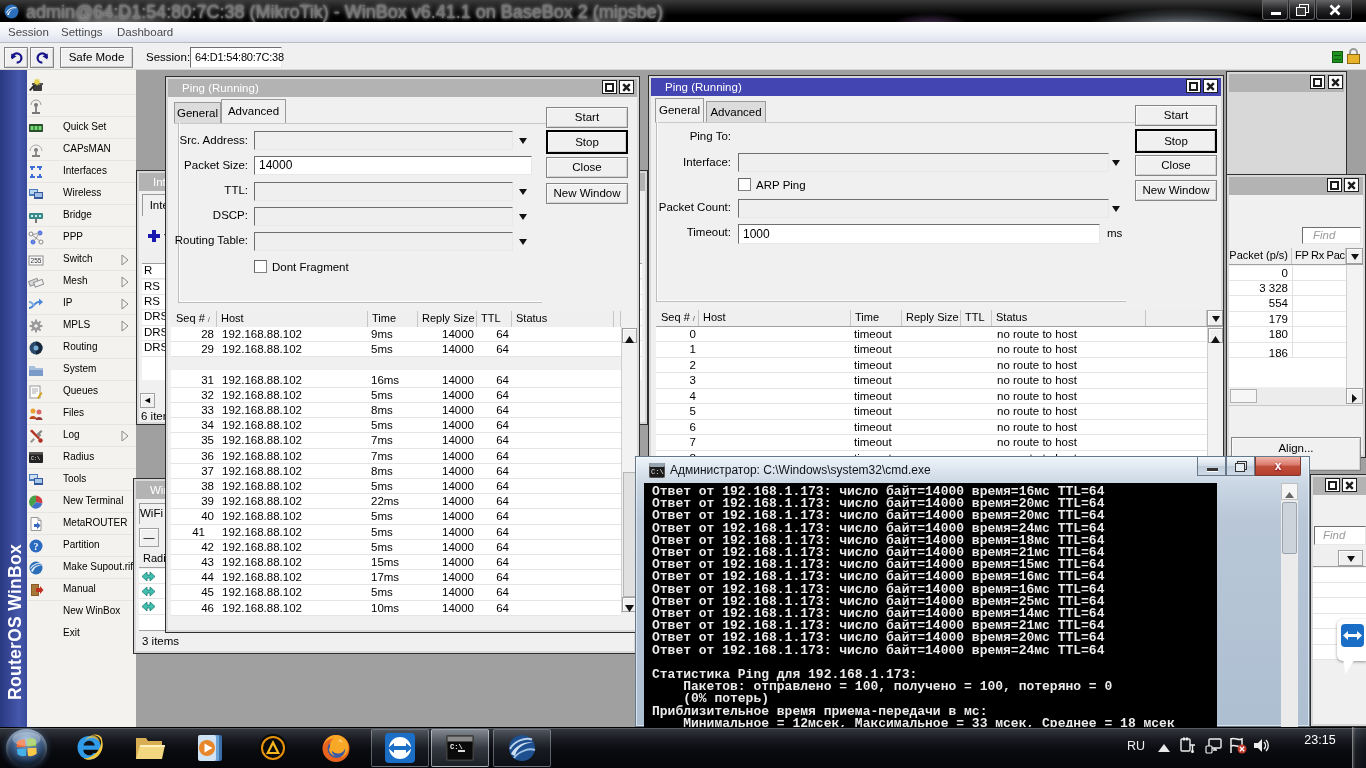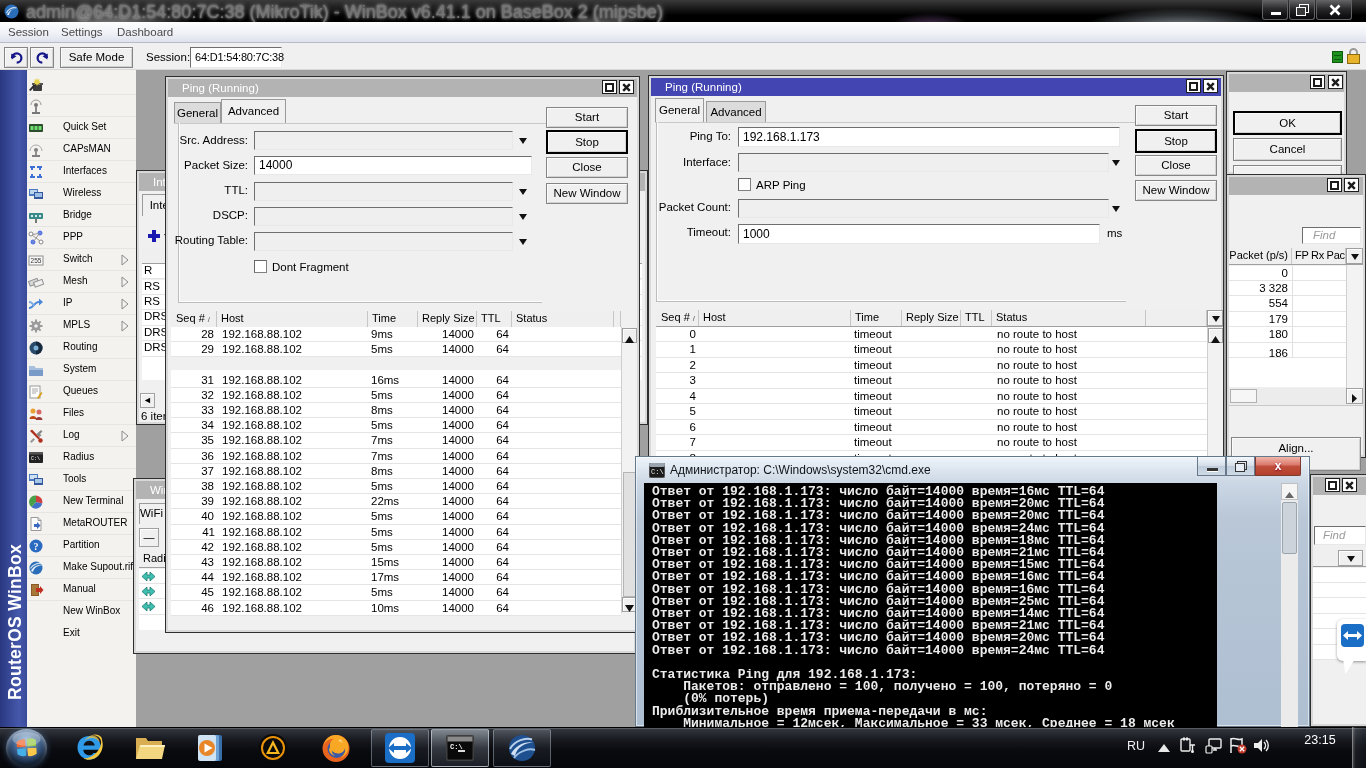--- a/index.html
+++ b/index.html
@@ -361,40 +361,38 @@
           <path d="M0 5.5 L5 1 V4 H8 V1 L13 5.5 L8 10 V7 H5 V10 Z" fill="#3fbfb0" stroke="#1a7a70" stroke-width="0.8"></path>
         </svg>
       </div>
 <div class="row" style="left:3px;right:3px;top:100.4px;height:15.45px;">
     <svg class="ab" style="left:3px;top:2px" width="13" height="11">
           <path d="M0 5.5 L5 1 V4 H8 V1 L13 5.5 L8 10 V7 H5 V10 Z" fill="#3fbfb0" stroke="#1a7a70" stroke-width="0.8"></path>
         </svg>
       </div>
 <div class="ab" style="left:3px;top:115.8px;right:3px;bottom:21px;background:#fff;"></div>
 
+  <div class="statbar" style="left:3px;right:3px;bottom:2px;height:19px;">
+        <span class="ab t11" style="left:3px;top:4px;">3 items</span>
+      </div>
  </div>
 </div>
 
 <div class="win" style="left:1226px;top:71px;width:121px;height:104px;">
  <div class="tbar"></div>
  <div class="tbtn" style="right:21px;">
       <svg width="9" height="9">
         <rect x="1" y="1" width="7" height="7" fill="none" stroke="#1c1c1c" stroke-width="2"></rect>
       </svg>
     </div>
  <div class="tbtn" style="right:3px;">
       <svg width="9" height="9">
         <path d="M1.2 1.2 L7.8 7.8 M7.8 1.2 L1.2 7.8" stroke="#1c1c1c" stroke-width="2.4"></path>
       </svg>
     </div>
- <div class="body">
-  <div class="btn def" style="left:4px;top:19px;width:109px;height:24px;line-height:20px;">OK</div>
-  <div class="btn" style="left:4px;top:46px;width:109px;height:23px;line-height:21px;">Cancel</div>
-  <div class="btn" style="left:4px;top:73px;width:109px;height:20px;"></div>
- </div>
 </div>
 
 <div class="win" style="left:1226px;top:174px;width:140px;height:284px;">
  <div class="tbar"></div>
  <div class="tbtn" style="right:23px;">
       <svg width="9" height="9">
         <rect x="1" y="1" width="7" height="7" fill="none" stroke="#1c1c1c" stroke-width="2"></rect>
       </svg>
     </div>
  <div class="tbtn" style="right:6px;">
@@ -613,21 +611,21 @@
 <span class="ab" style="right:112px;top:1px;">64</span>
       </div>
 <div class="row" style="left:3px;top:412.4px;width:450px;height:15.2px;">
 <span class="ab" style="right:407px;top:1px;">40</span>
 <span class="ab" style="left:51px;top:1px;">192.168.88.102</span>
 <span class="ab" style="left:200px;top:1px;">5ms</span>
 <span class="ab" style="right:147px;top:1px;">14000</span>
 <span class="ab" style="right:112px;top:1px;">64</span>
       </div>
 <div class="row" style="left:3px;top:427.6px;width:450px;height:15.2px;">
-<span class="ab" style="right:406px;top:1px;">41</span>
+<span class="ab" style="right:416px;top:1px;">41</span>
 <span class="ab" style="left:51px;top:1px;">192.168.88.102</span>
 <span class="ab" style="left:200px;top:1px;">5ms</span>
 <span class="ab" style="right:147px;top:1px;">14000</span>
 <span class="ab" style="right:112px;top:1px;">64</span>
       </div>
 <div class="row" style="left:3px;top:442.8px;width:450px;height:15.2px;">
 <span class="ab" style="right:407px;top:1px;">42</span>
 <span class="ab" style="left:51px;top:1px;">192.168.88.102</span>
 <span class="ab" style="left:200px;top:1px;">5ms</span>
 <span class="ab" style="right:147px;top:1px;">14000</span>
@@ -686,21 +684,20 @@
       <svg width="9" height="9">
         <path d="M1.2 1.2 L7.8 7.8 M7.8 1.2 L1.2 7.8" stroke="#1c1c1c" stroke-width="2.4"></path>
       </svg>
     </div>
  <div class="body">
   <div class="tab-on" style="left:4px;top:2px;width:49px;height:24px;line-height:23px;">General</div>
   <div class="tab-off" style="left:55px;top:5px;width:60px;height:21px;line-height:20px;">Advanced</div>
   <div class="ab" style="left:4px;top:26px;right:10px;border-top:1px solid #c9c9c9;"></div>
   <div class="gb" style="left:5px;top:26px;width:470px;height:180px;border:none;border-left:1px solid #bdbdbd;border-bottom:1px solid #bdbdbd;box-shadow:inset 1px -1px 0 #fdfdfd;"></div>
   <div class="lbl" style="left:0px;top:34px;width:80px;">Ping To:</div>
-  <div class="inp" style="left:87px;top:31px;width:382px;height:20px;line-height:18px;">192.168.1.173</div>
   <div class="lbl" style="left:0px;top:60px;width:80px;">Interface:</div>
   <div class="cmb" style="left:87px;top:57px;width:371px;height:19px;"></div>
       <div class="dar" style="left:461px;top:64px;"></div>
   <div class="cb" style="left:87px;top:82px;"></div>
   <div class="ab t11" style="left:105px;top:83px;">ARP Ping</div>
   <div class="lbl" style="left:0px;top:105px;width:80px;">Packet Count:</div>
   <div class="cmb" style="left:87px;top:103px;width:371px;height:19px;"></div>
       <div class="dar" style="left:461px;top:110px;"></div>
   <div class="lbl" style="left:0px;top:130px;width:80px;">Timeout:</div>
   <div class="inp" style="left:87px;top:128px;width:362px;height:20px;line-height:18px;">1000</div>

